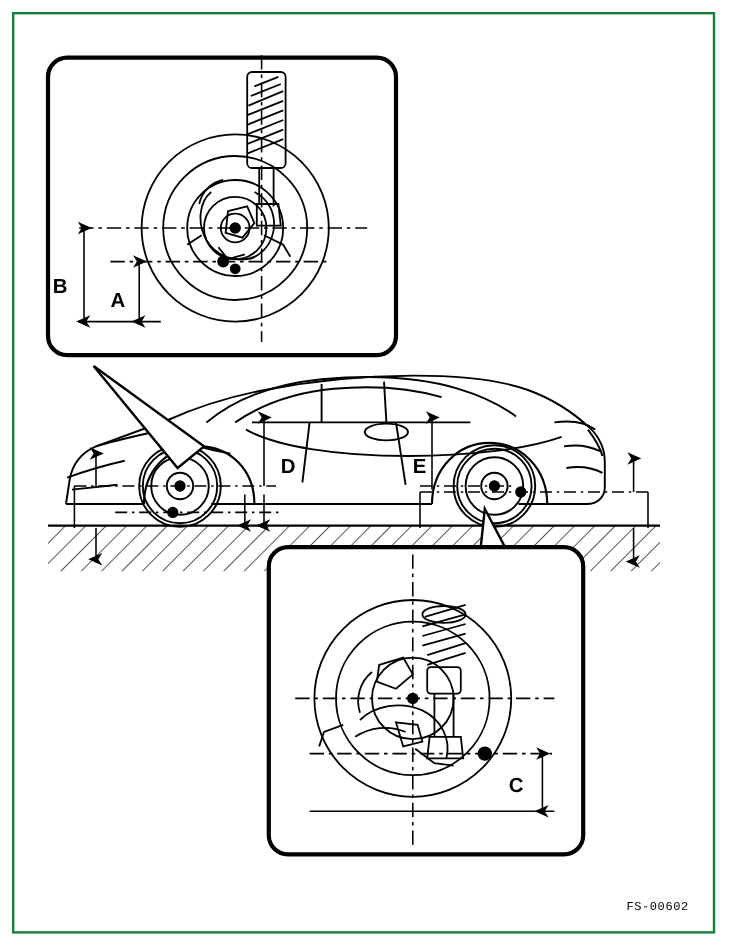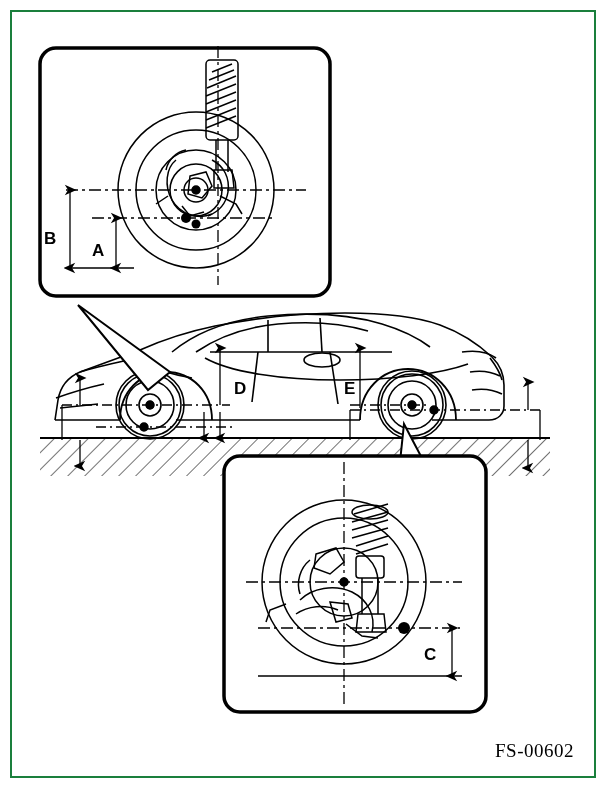--- a/index.html
+++ b/index.html
@@ -30,24 +30,24 @@
     position: absolute;
     left: 0;
     top: 0;
     width: 608px;
     height: 790px;
   }
   .fig-code {
     position: absolute;
     right: 34px;
     bottom: 28px;
-    font-size: 19px;
+    font-size: 10px;
     letter-spacing: 0.5px;
     color: #000;
-    font-family: Liberation Serif, serif;
+    font-family: Liberation Mono, monospace;
   }
   .lbl {
     font-family: "Liberation Sans", sans-serif;
     font-size: 17px;
     font-weight: bold;
     fill: #000;
   }
 </style>
 </head>
 <body>

